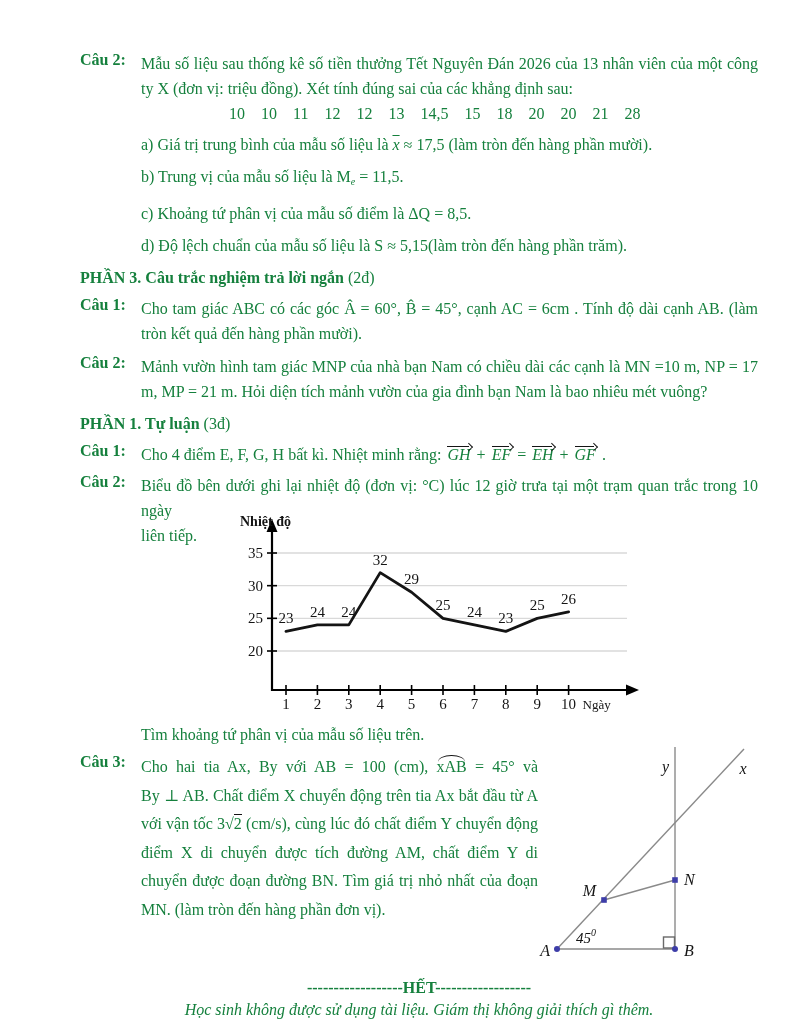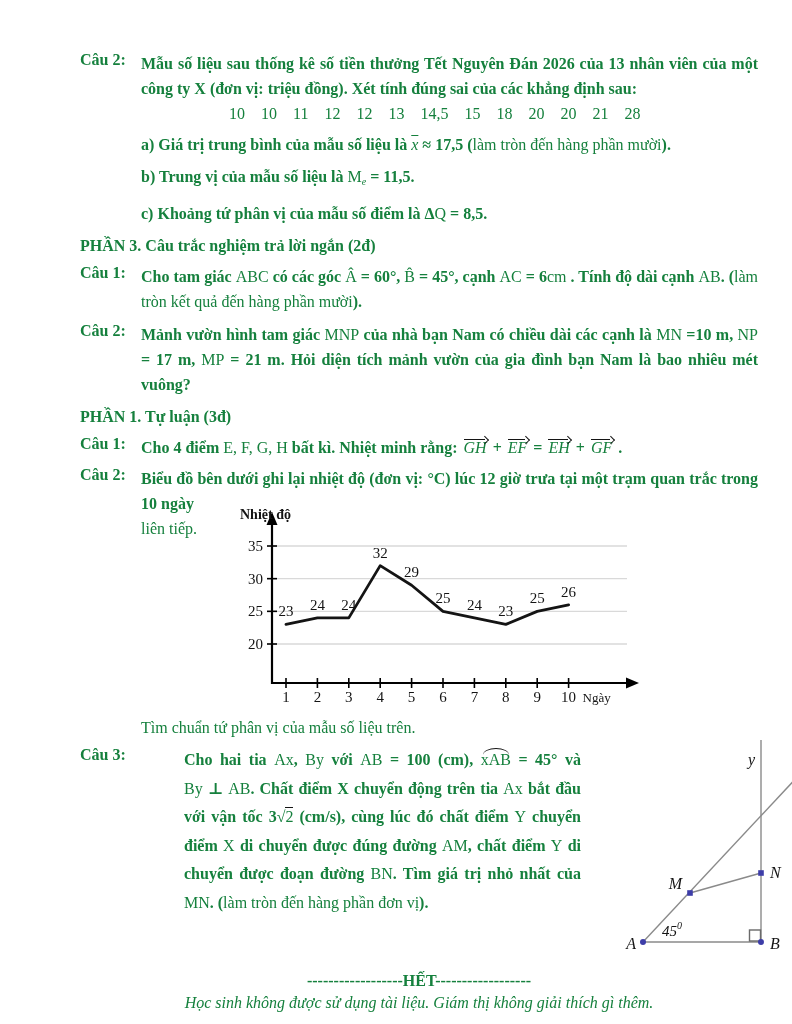--- a/index.html
+++ b/index.html
@@ -11,21 +11,21 @@
     overflow:hidden;
     font-family:"Liberation Serif","DejaVu Serif",serif;
     font-size:16px;color:#15803d;
     background:#ffffff;
     margin-left:16px;
   }
   .row{display:flex;align-items:flex-start;}
   .qlabel{flex:0 0 61px;font-weight:bold;}
   .qbody{flex:1;text-align:justify;line-height:25px;}
   .ph{font-weight:normal;margin:7px 0 6px 0;line-height:25px;}
-  .r-n{font-weight:bold;}
+  .r-n{font-weight:normal;}
   .r-b{font-weight:bold;}
   .r-i{}
   .r-ol{font-style:italic;text-decoration:overline;}
   .r-sub{font-style:italic;font-size:0.62em;vertical-align:-0.35em;}
   .r-rt{border-top:1.2px solid #141414;}
   .r-vec{font-style:italic;position:relative;margin:0 2px;}
   .r-vec::before{content:"";position:absolute;left:0;right:2px;top:0;border-top:1.2px solid #141414;}
   .r-vec::after{content:"";position:absolute;right:-1px;top:-2.4px;width:4.5px;height:4.5px;border-top:1.2px solid #141414;border-right:1.2px solid #141414;transform:rotate(45deg);}
   .r-hat{position:relative;}
   .r-hat::before{content:"";position:absolute;left:6%;right:6%;top:-3px;height:6px;border-top:1.6px solid #141414;border-radius:50% 50% 0 0 / 100% 100% 0 0;}
@@ -65,20 +65,21 @@
           <span>15</span>
           <span>18</span>
           <span>20</span>
           <span>20</span>
           <span>21</span>
           <span>28</span>
         </div>
       <div class="item"><span class="r-n">a) Giá trị trung bình của mẫu số liệu là </span><span class="r-ol">x</span><span class="r-n"> ≈ 17,5 (</span><span class="r-i">làm tròn đến hàng phần mười</span><span class="r-n">).</span></div>
       <div class="item"><span class="r-n">b) Trung vị của mẫu số liệu là </span><span class="r-i">M</span><span class="r-sub">e</span><span class="r-n"> = 11,5.</span></div>
       <div class="item"><span class="r-n">c) Khoảng tứ phân vị của mẫu số điểm là Δ</span><span class="r-i">Q</span><span class="r-n"> = 8,5.</span></div>
+      <div class="item"><span class="r-n">d) Độ lệch chuẩn của mẫu số liệu là </span><span class="r-i">S</span><span class="r-n"> ≈ 5,15(</span><span class="r-i">làm tròn đến hàng phần trăm</span><span class="r-n">).</span></div>
     </div>
   </div>
 
   <div class="ph"><span class="r-b">PHẦN 3. Câu trắc nghiệm trả lời ngắn</span><span class="r-n"> (2đ)</span></div>
 
   <div class="row sec">
     <div class="qlabel">Câu 1:</div>
     <div class="qbody"><span class="r-n">Cho tam giác </span><span class="r-i">ABC</span><span class="r-n"> có các góc </span><span class="r-i">Â</span><span class="r-n"> = 60°, </span><span class="r-i">B̂</span><span class="r-n"> = 45°, cạnh </span><span class="r-i">AC</span><span class="r-n"> = 6</span><span class="r-i">cm</span><span class="r-n"> . Tính độ dài cạnh </span><span class="r-i">AB</span><span class="r-n">. (</span><span class="r-i">làm tròn kết quả đến hàng phần mười</span><span class="r-n">).</span></div>
   </div>
 
@@ -147,31 +148,31 @@
               <text x="143.2" y="49.604" text-anchor="middle" font-size="15">32</text>
               <text x="174.6" y="69.203" text-anchor="middle" font-size="15">29</text>
               <text x="206" y="95.33500000000001" text-anchor="middle" font-size="15">25</text>
               <text x="237.39999999999998" y="101.868" text-anchor="middle" font-size="15">24</text>
               <text x="268.79999999999995" y="108.401" text-anchor="middle" font-size="15">23</text>
               <text x="300.2" y="95.33500000000001" text-anchor="middle" font-size="15">25</text>
               <text x="331.59999999999997" y="88.80199999999999" text-anchor="middle" font-size="15">26</text>
             </svg>
         </div>
       </div>
-      <div>Tìm chuẩn tứ phân vị của mẫu số liệu trên.</div>
-    </div>
-  </div>
-
-  <div class="row sec" style="margin-top:6px;gap:43px;">
+      <div>Tìm khoảng tứ phân vị của mẫu số liệu trên.</div>
+    </div>
+  </div>
+
+  <div class="row sec" style="margin-top:6px;">
     <div class="qlabel">Câu 3:</div>
     <div class="c3text">
       <div class="jl"><span class="r-n">Cho hai tia </span><span class="r-i">Ax</span><span class="r-n">, </span><span class="r-i">By</span><span class="r-n"> với </span><span class="r-i">AB</span><span class="r-n"> = 100 (cm), </span><span class="r-hat">xAB</span><span class="r-n"> = 45° và</span></div>
       <div class="jl"><span class="r-i">By</span><span class="r-n"> ⊥ </span><span class="r-i">AB</span><span class="r-n">. Chất điểm X chuyển động trên tia </span><span class="r-i">Ax</span><span class="r-n"> bắt đầu từ </span><span class="r-i">A</span></div>
       <div class="jl"><span class="r-n">với vận tốc 3√</span><span class="r-rt">2</span><span class="r-n"> (cm/s), cùng lúc đó chất điểm </span><span class="r-i">Y</span><span class="r-n"> chuyển động</span></div>
-      <div class="jl"><span class="r-n">điểm </span><span class="r-i">X</span><span class="r-n"> di chuyển được đúng đường </span><span class="r-i">AM</span><span class="r-n">, chất điểm </span><span class="r-i">Y</span><span class="r-n"> di</span></div>
+      <div class="jl"><span class="r-n">điểm </span><span class="r-i">X</span><span class="r-n"> di chuyển được tích đường </span><span class="r-i">AM</span><span class="r-n">, chất điểm </span><span class="r-i">Y</span><span class="r-n"> di</span></div>
       <div class="jl"><span class="r-n">chuyển được đoạn đường </span><span class="r-i">BN</span><span class="r-n">. Tìm giá trị nhỏ nhất của đoạn</span></div>
       <div class="jl-last"><span class="r-i">MN</span><span class="r-n">. (</span><span class="r-i">làm tròn đến hàng phần đơn vị</span><span class="r-n">).</span></div>
     </div>
     <div class="fig-wrap">
       <svg width="268" height="228" viewBox="0 0 268 228">
         <line x1="137" y1="8" x2="137" y2="210" stroke="#8a8a8a" stroke-width="1.4"></line>
         <line x1="19" y1="210" x2="206" y2="10" stroke="#8a8a8a" stroke-width="1.4"></line>
         <line x1="19" y1="210" x2="137" y2="210" stroke="#8a8a8a" stroke-width="1.4"></line>
         <line x1="66" y1="161" x2="137" y2="141" stroke="#8a8a8a" stroke-width="1.4"></line>
         <rect x="125.5" y="198" width="11" height="11" fill="none" stroke="#6a6a6a" stroke-width="1.4"></rect>

